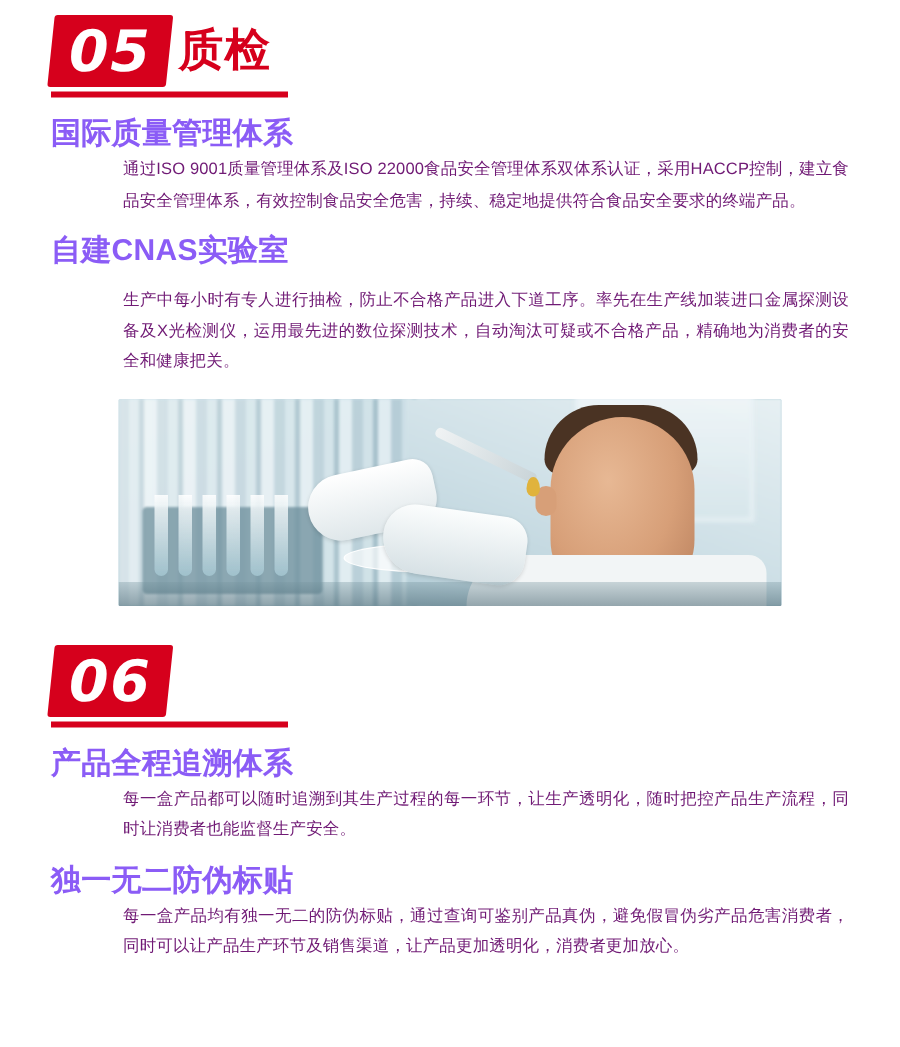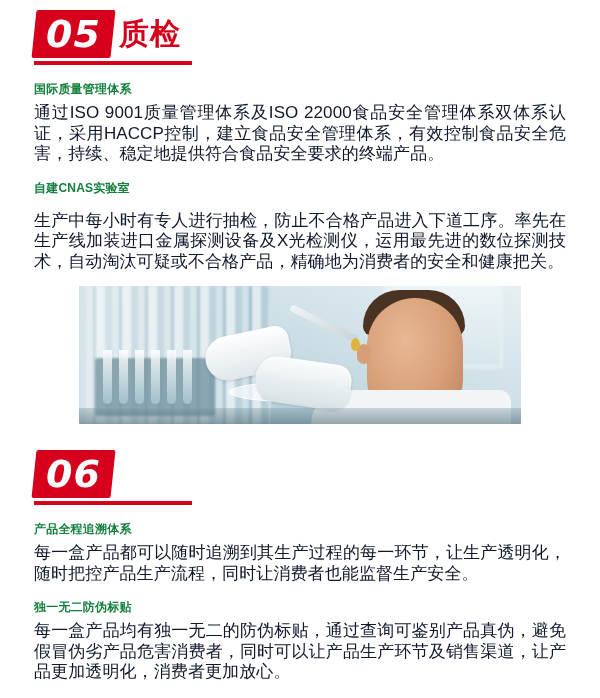--- a/index.html
+++ b/index.html
@@ -67,33 +67,34 @@
     left: 0;
     bottom: -7px;
     height: 4px;
     background: #d6001c;
     width: 158px;
   }
 
   
   .block { margin-bottom: 12px; }
   .block-title {
-    color: #15803d;
+    color: #8b5cf6;
     font-weight: bold;
-    font-size: 12px;
+    font-size: 20px;
     line-height: 22px;
     margin-bottom: 3px;
     letter-spacing: 0.2px;
   }
   .block-body {
-    font-size: 17px;
+    font-size: 11px;
     line-height: 20.5px;
-    color: #0f172a;
+    color: #701a75;
     text-align: justify;
     letter-spacing: 0.1px;
+    margin-left: 48px;
   }
 
   
   .photo {
     margin: 14px auto 0 auto;
     width: 442px;
     height: 138px;
     position: relative;
     overflow: hidden;
     border-radius: 1px;

